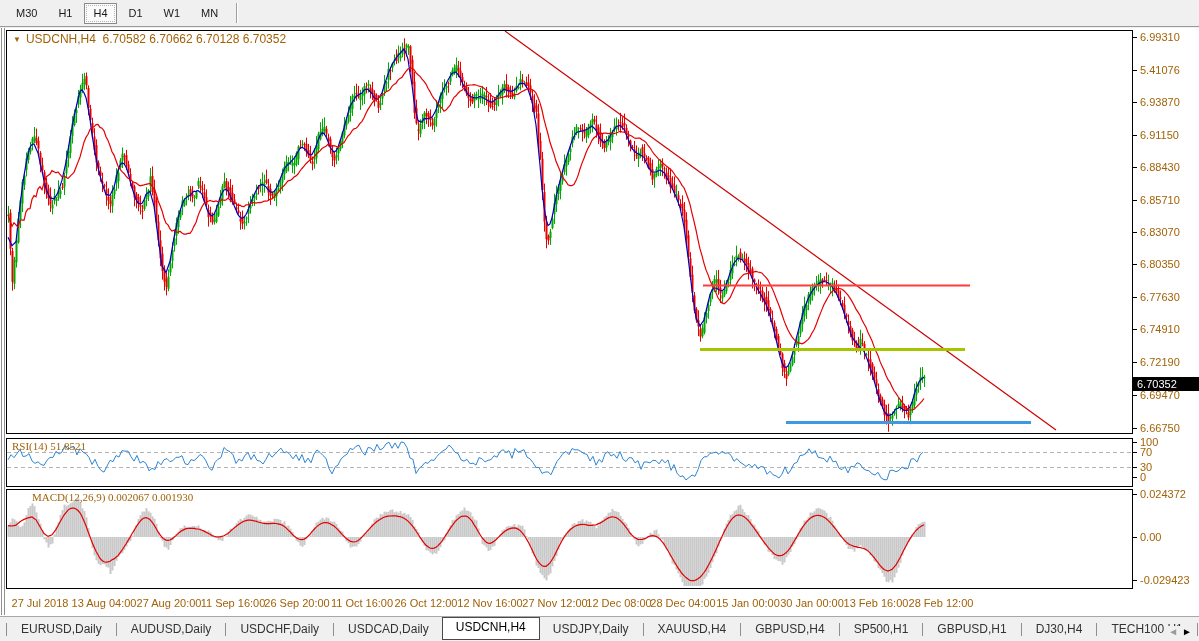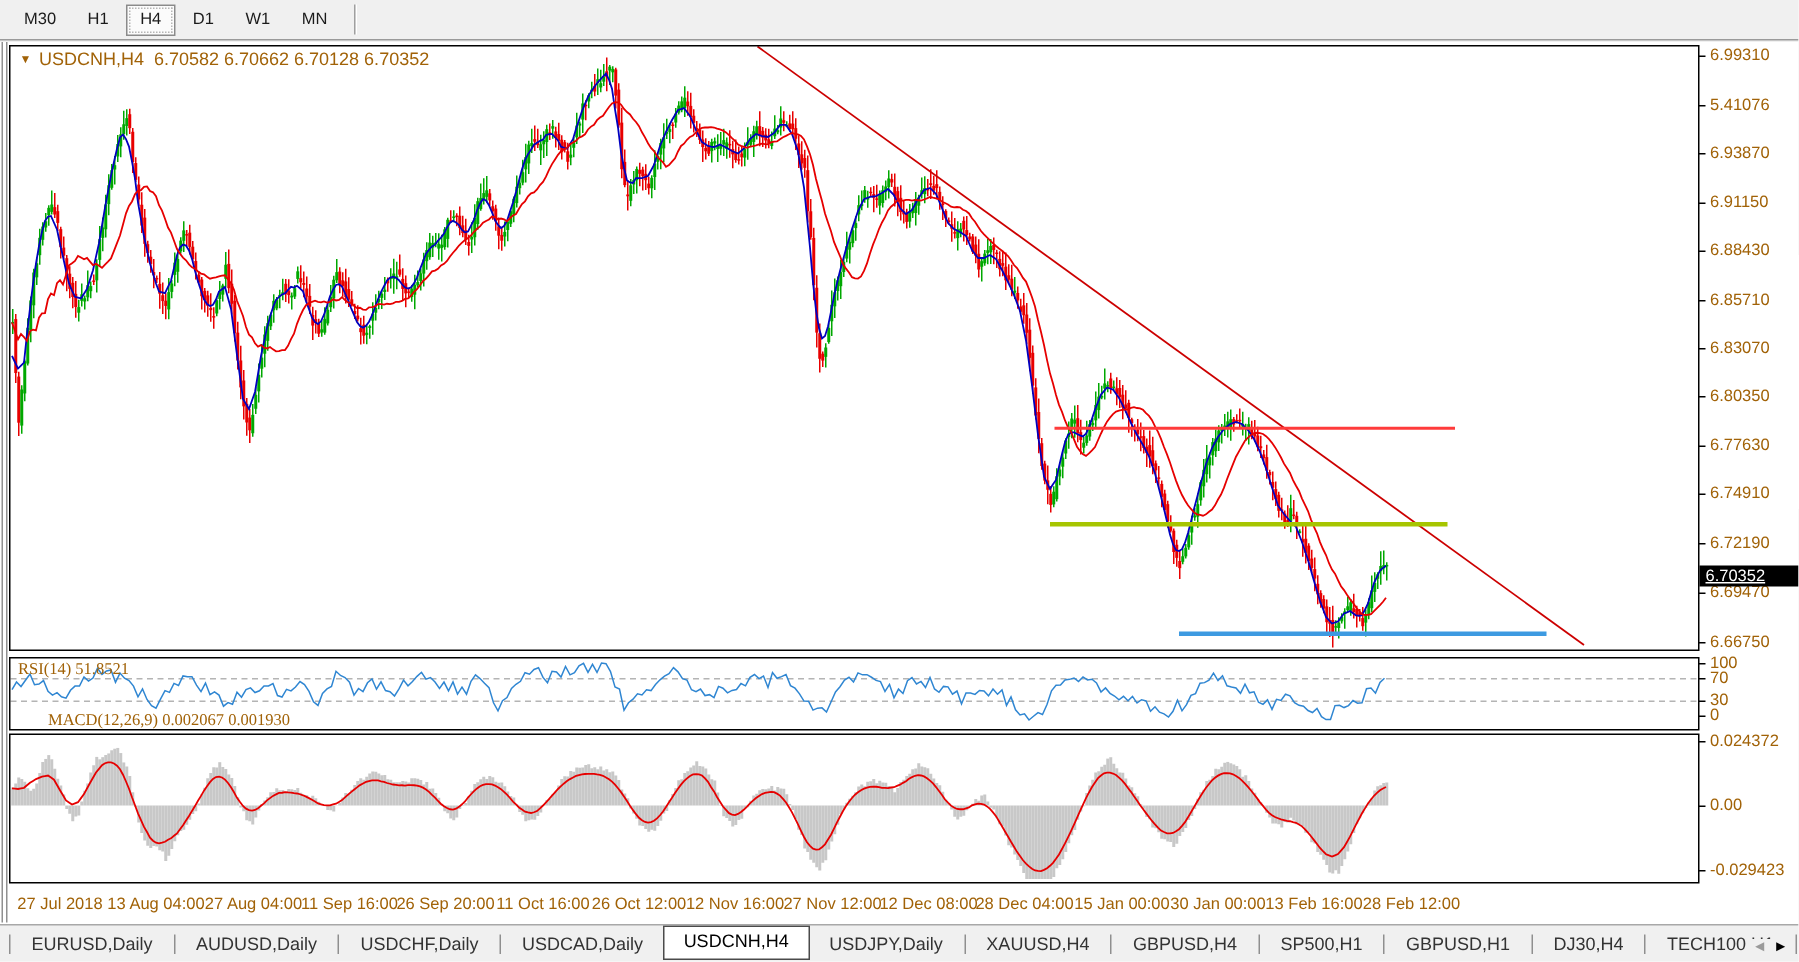--- a/index.html
+++ b/index.html
@@ -28,21 +28,21 @@
   .window{position:absolute;left:0;top:28px;width:1199px;height:588px;background:#ffffff;}
   svg.layer{position:absolute;left:0;top:0;z-index:1;}
   .txt{position:absolute;z-index:2;white-space:nowrap;color:#a16207;}
   .chart-title{left:13px;top:32px;font-size:12px;}
   .chart-title .mark{font-size:8px;vertical-align:1px;margin-right:5px;}
   .ind-label{font-size:11px;font-family:Liberation Serif, serif;}
   .axis-label{font-size:11px;transform:translateY(-50%);}
   .time-label{font-size:11px;top:597px;transform:translateX(-50%);}
   .price-tag{
     left:1133px;width:66px;height:14px;background:#000;color:#fff;
-    font-size:11px;line-height:14px;padding-left:4px;box-sizing:border-box;text-decoration:underline;
+    font-size:11px;line-height:14px;padding-left:4px;box-sizing:border-box;
   }
   
   .tabbar{
     position:absolute;left:0;bottom:0;width:1199px;height:25px;
     background:#f0f0f0;border-top:1px solid #a8a8a8;box-sizing:border-box;
     display:flex;align-items:center;padding-left:5px;z-index:3;
   }
   .tabsep{width:1px;height:13px;background:#8f8f8f;margin:0 1px;flex:none;}
   .tab{
     font-size:12px;color:#333;height:20px;line-height:20px;padding:0 13px;flex:none;cursor:default;
@@ -1490,21 +1490,21 @@
   </svg>
 
 <div class="txt chart-title">
   <span class="mark">▼</span><span>USDCNH,H4</span>&nbsp;&nbsp;<span>6.70582 6.70662 6.70128 6.70352</span>
 </div>
 
 <div class="txt ind-label" style="left:12px;top:440px;">
   <span>RSI(14)</span>&nbsp;<span>51.8521</span>
 </div>
 
-<div class="txt ind-label" style="left:12px;top:474px;padding-left:20px;">
+<div class="txt ind-label" style="left:12px;top:491px;padding-left:20px;">
   <span>MACD(12,26,9)</span>&nbsp;<span>0.002067 0.001930</span>
 </div>
 
 <div id="axis-labels">
     <div class="txt axis-label" style="left: 1140px; top: 37px;">6.99310</div>
     <div class="txt axis-label" style="left: 1140px; top: 70px;">5.41076</div>
     <div class="txt axis-label" style="left: 1140px; top: 102px;">6.93870</div>
     <div class="txt axis-label" style="left: 1140px; top: 135px;">6.91150</div>
     <div class="txt axis-label" style="left: 1140px; top: 167px;">6.88430</div>
     <div class="txt axis-label" style="left: 1140px; top: 200px;">6.85710</div>
@@ -1519,21 +1519,21 @@
     <div class="txt axis-label" style="left: 1140px; top: 452px;">70</div>
     <div class="txt axis-label" style="left: 1140px; top: 467px;">30</div>
     <div class="txt axis-label" style="left: 1140px; top: 477px;">0</div>
     <div class="txt axis-label" style="left: 1140px; top: 494px;">0.024372</div>
     <div class="txt axis-label" style="left: 1140px; top: 537px;">0.00</div>
     <div class="txt axis-label" style="left: 1140px; top: 580px;">-0.029423</div>
   </div>
 <div id="time-labels">
     <div class="txt time-label" style="left: 40px;">27 Jul 2018</div>
     <div class="txt time-label" style="left: 104px;">13 Aug 04:00</div>
-    <div class="txt time-label" style="left: 169px;">27 Aug 04:00</div>
+    <div class="txt time-label" style="left: 169px;">27 Aug 20:00</div>
     <div class="txt time-label" style="left: 233px;">11 Sep 16:00</div>
     <div class="txt time-label" style="left: 297px;">26 Sep 20:00</div>
     <div class="txt time-label" style="left: 362px;">11 Oct 16:00</div>
     <div class="txt time-label" style="left: 426px;">26 Oct 12:00</div>
     <div class="txt time-label" style="left: 490px;">12 Nov 16:00</div>
     <div class="txt time-label" style="left: 555px;">27 Nov 12:00</div>
     <div class="txt time-label" style="left: 619px;">12 Dec 08:00</div>
     <div class="txt time-label" style="left: 683px;">28 Dec 04:00</div>
     <div class="txt time-label" style="left: 748px;">15 Jan 00:00</div>
     <div class="txt time-label" style="left: 812px;">30 Jan 00:00</div>

